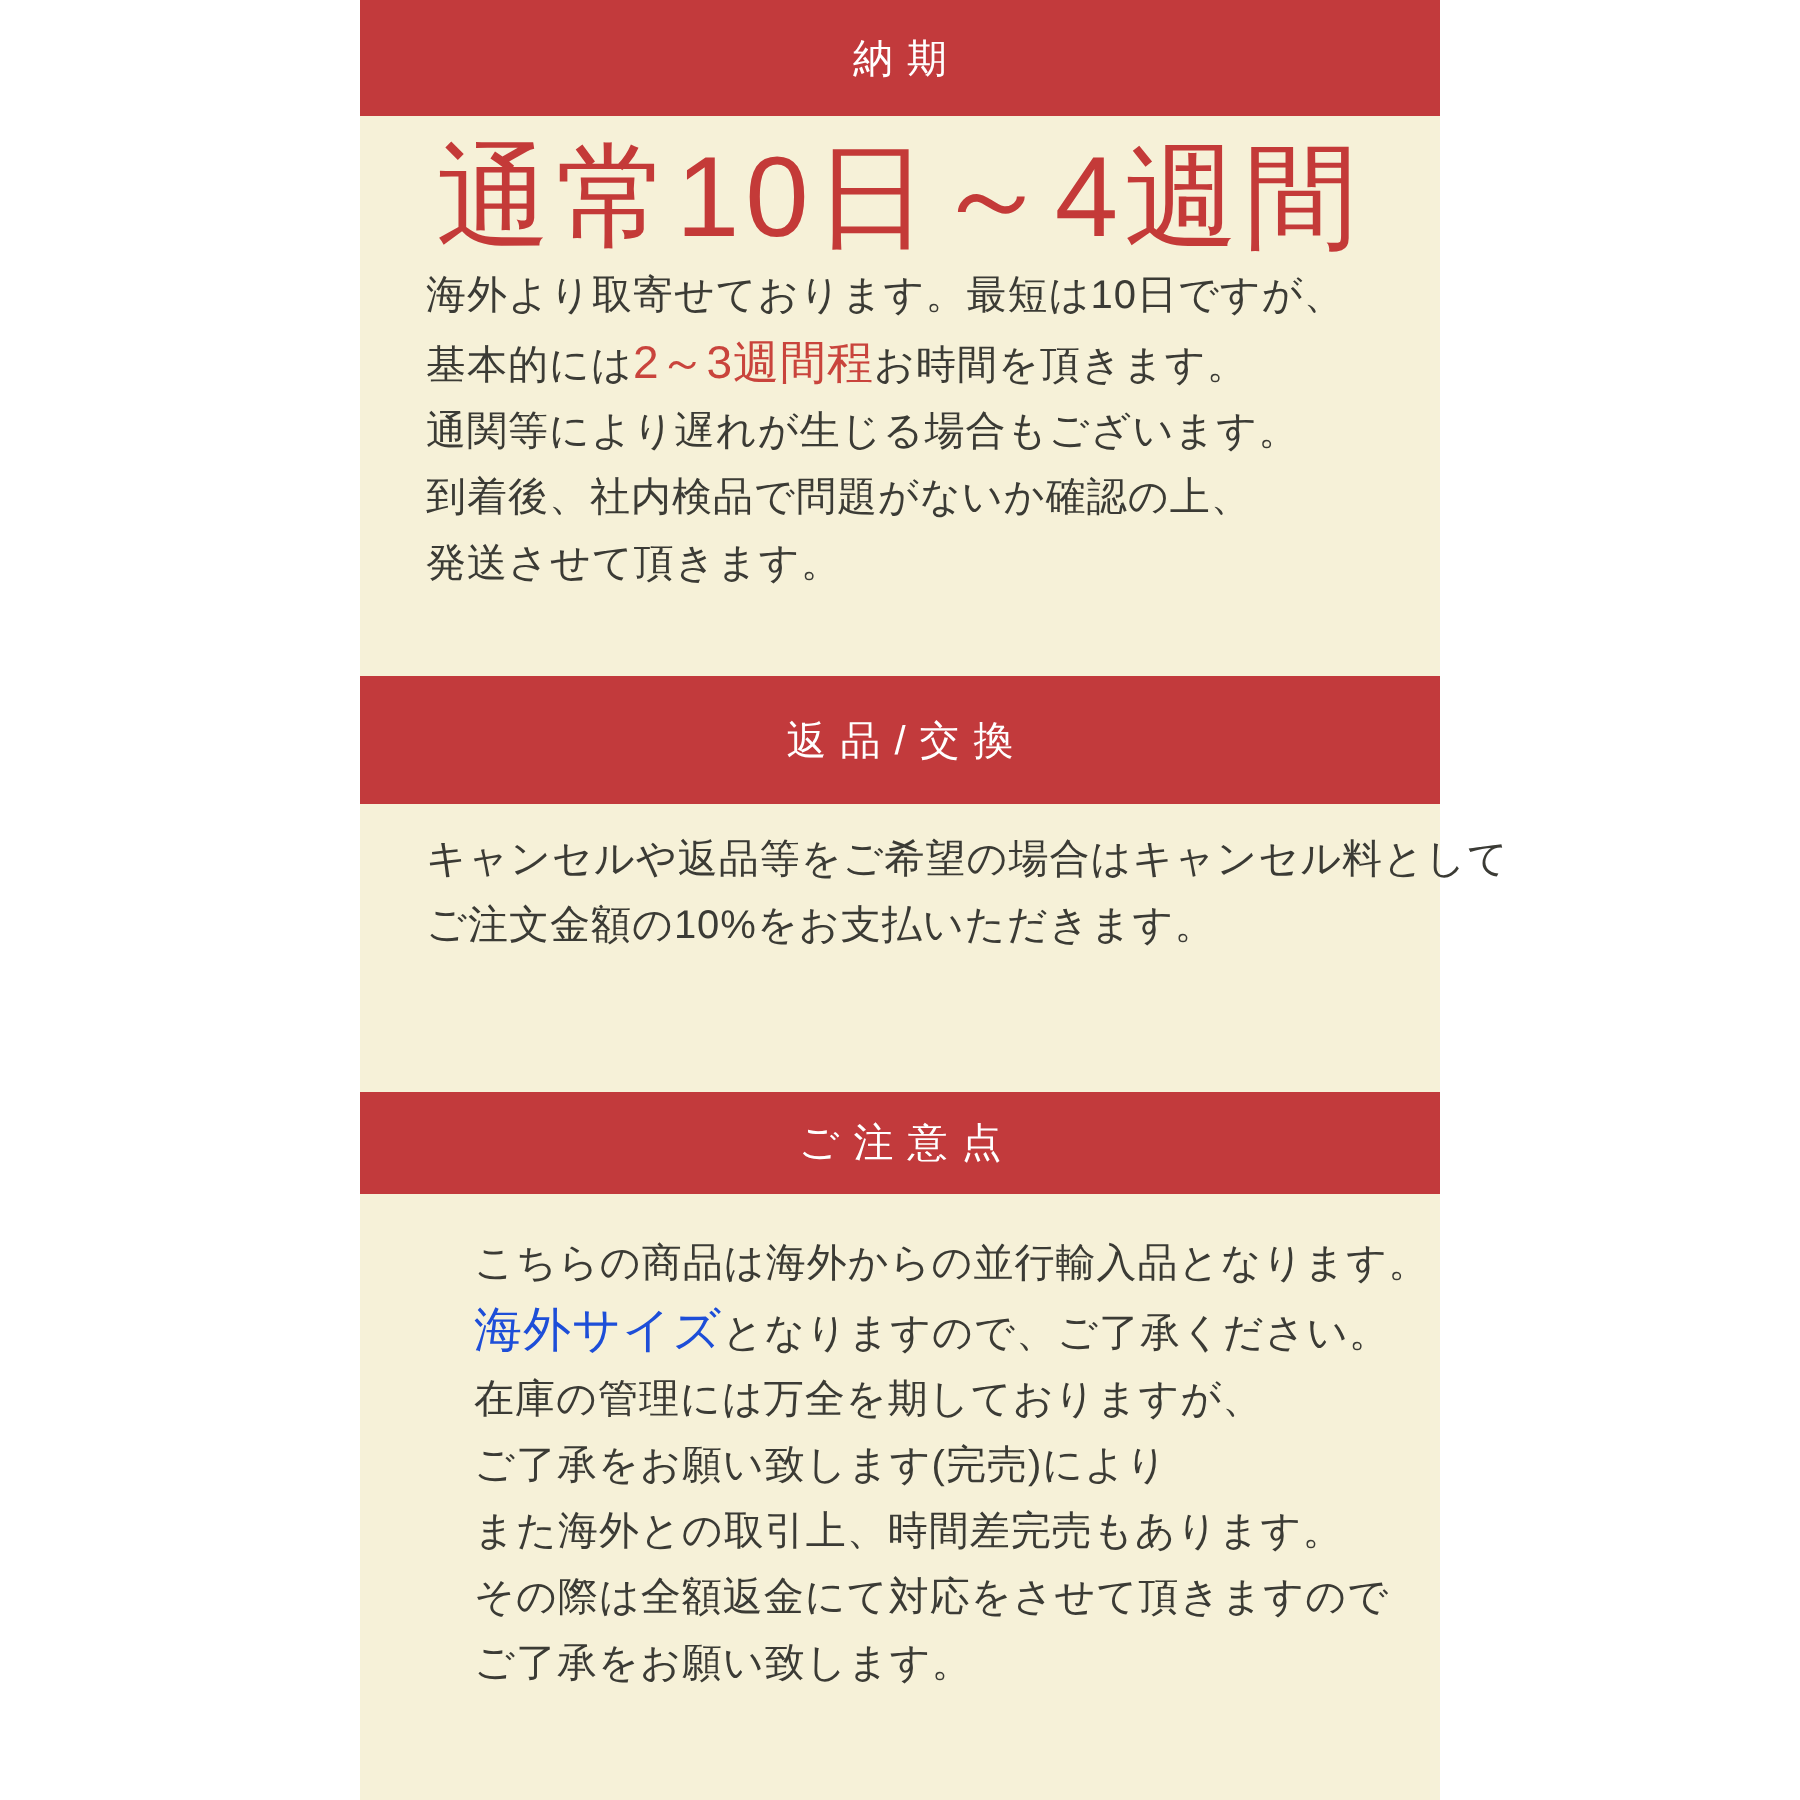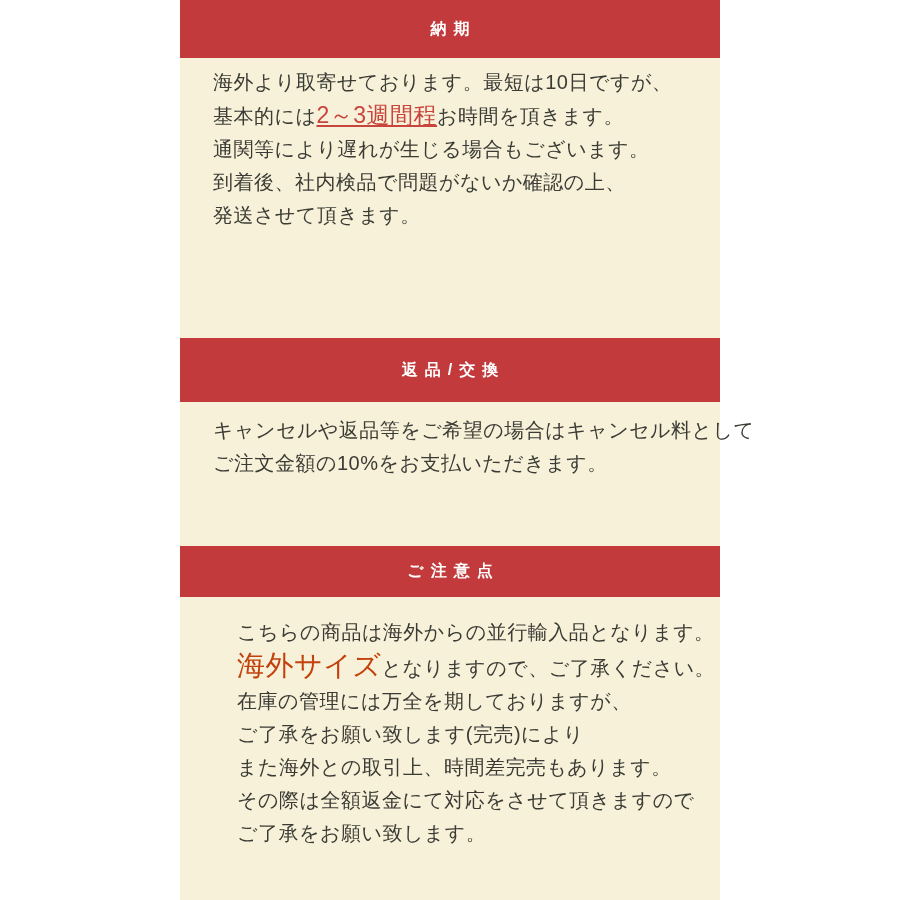--- a/index.html
+++ b/index.html
@@ -26,22 +26,22 @@
     flex-direction: column;
   }
 
   .band {
     flex: 0 0 auto;
     background: #c23a3c;
     color: #ffffff;
     display: flex;
     align-items: center;
     justify-content: center;
-    font-size: 16px;
-    font-weight: 700;
+    font-size: 20px;
+    font-weight: 400;
     letter-spacing: 7px;
     padding-left: 7px; 
   }
   .band-1 { height: 58px; }
   .band-2 { height: 64px; }
   .band-3 { height: 51px; }
 
   .sec-body { flex: 0 0 auto; }
   .sec-body-1 { height: 280px; padding-top: 8px; }
   .sec-body-2 { height: 144px; padding-top: 12px; }
@@ -60,33 +60,34 @@
   .para {
     padding-left: 33px;
     color: #3b3b35;
     font-size: 20px;
     line-height: 33px;
     letter-spacing: 0.5px;
   }
   .sec-body-1 .para { }
   .para p { white-space: nowrap; }
 
-  .accent { color: #c9443c; font-size: 23px; text-decoration: underline; }
-  .accent-bright { color: #c2410c; font-size: 28px; font-weight: 500; }
+  .accent { color: #c9443c; font-size: 23px; }
+  .accent-bright { color: #1d4ed8; font-size: 24px; font-weight: 500; }
 </style>
 </head>
 <body>
 
 <div class="canvas">
   <div class="panel">
 
     <div class="band band-1">
       <span>納期</span>
     </div>
     <div class="sec-body sec-body-1">
+      <div class="big-title">通常10日～4週間</div>
       <div class="para">
         <p><span>海外より取寄せております。最短は10日ですが、</span></p>
         <p><span>基本的には</span><span class="accent">2～3週間程</span><span>お時間を頂きます。</span></p>
         <p><span>通関等により遅れが生じる場合もございます。</span></p>
         <p><span>到着後、社内検品で問題がないか確認の上、</span></p>
         <p><span>発送させて頂きます。</span></p>
       </div>
     </div>
 
     <div class="band band-2">

